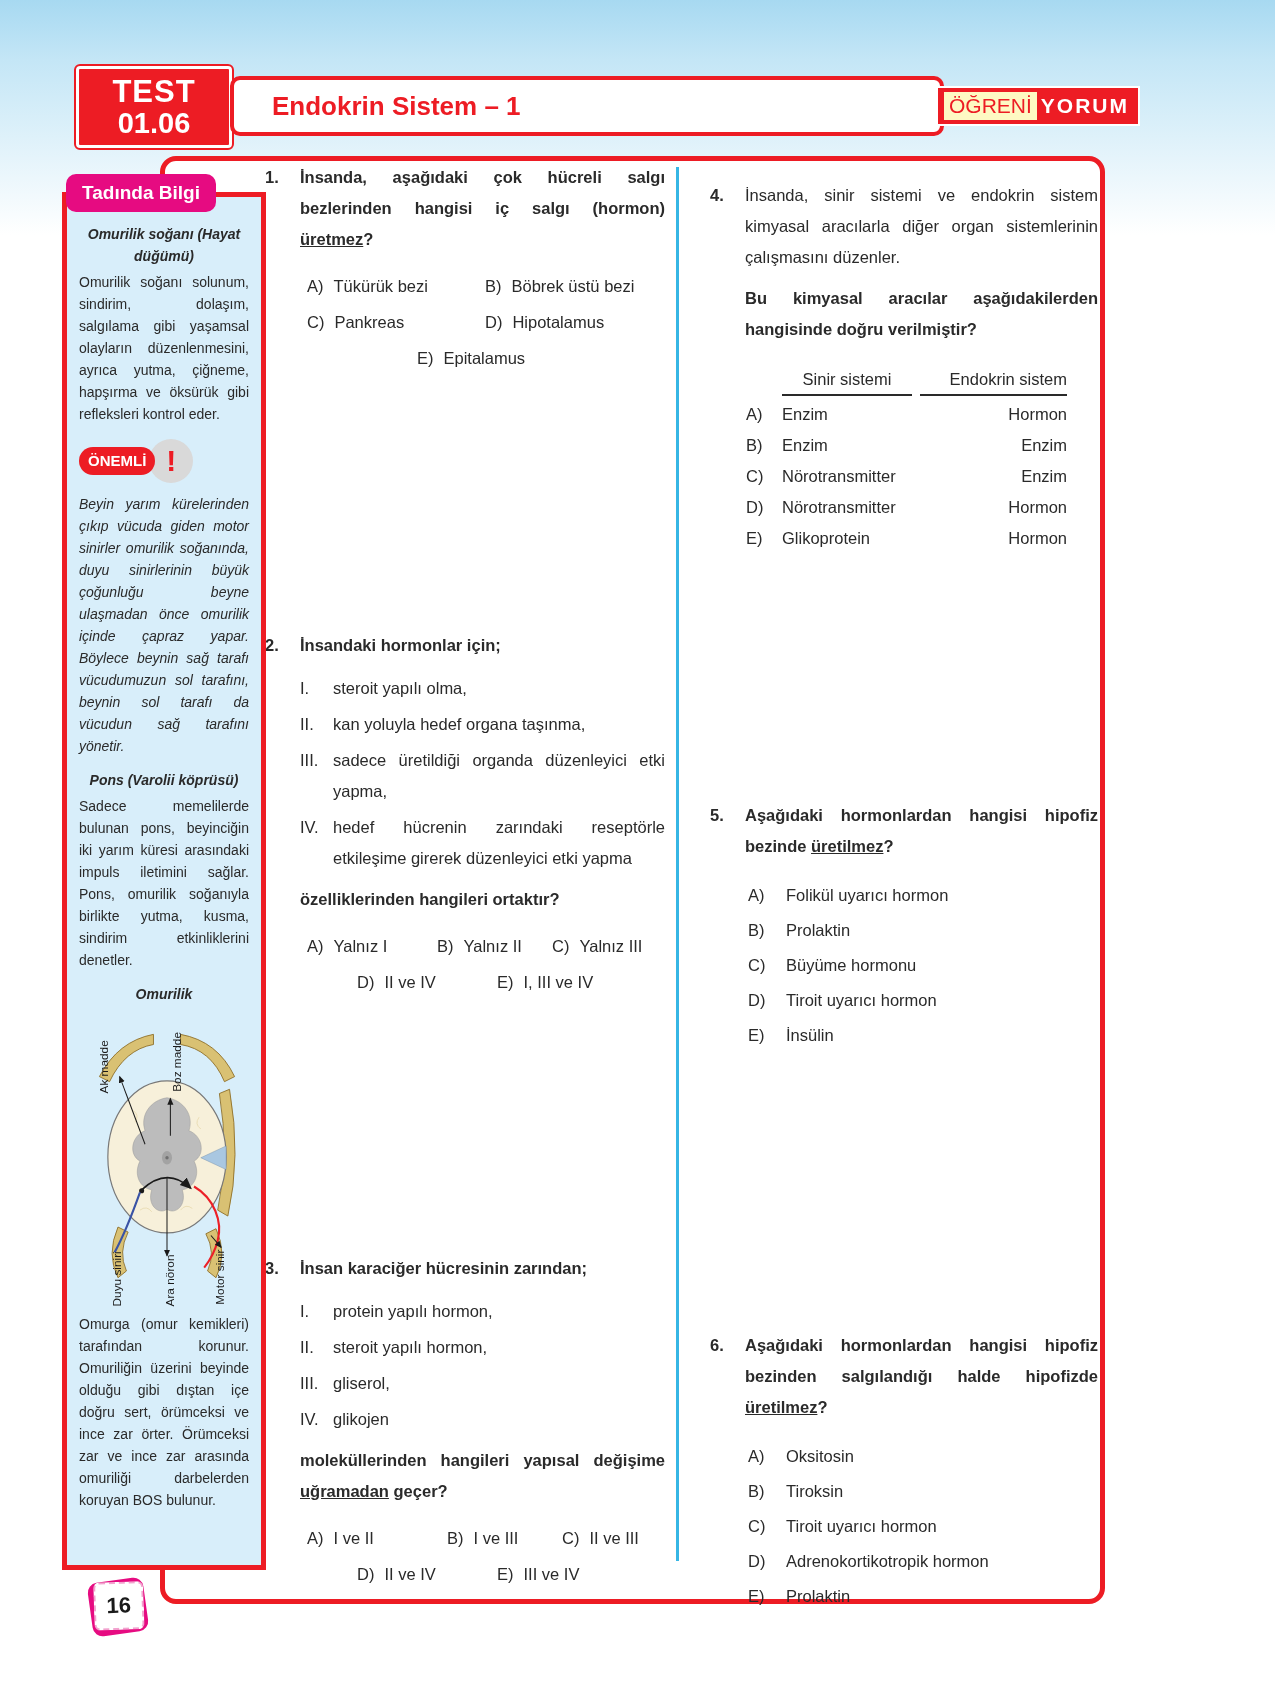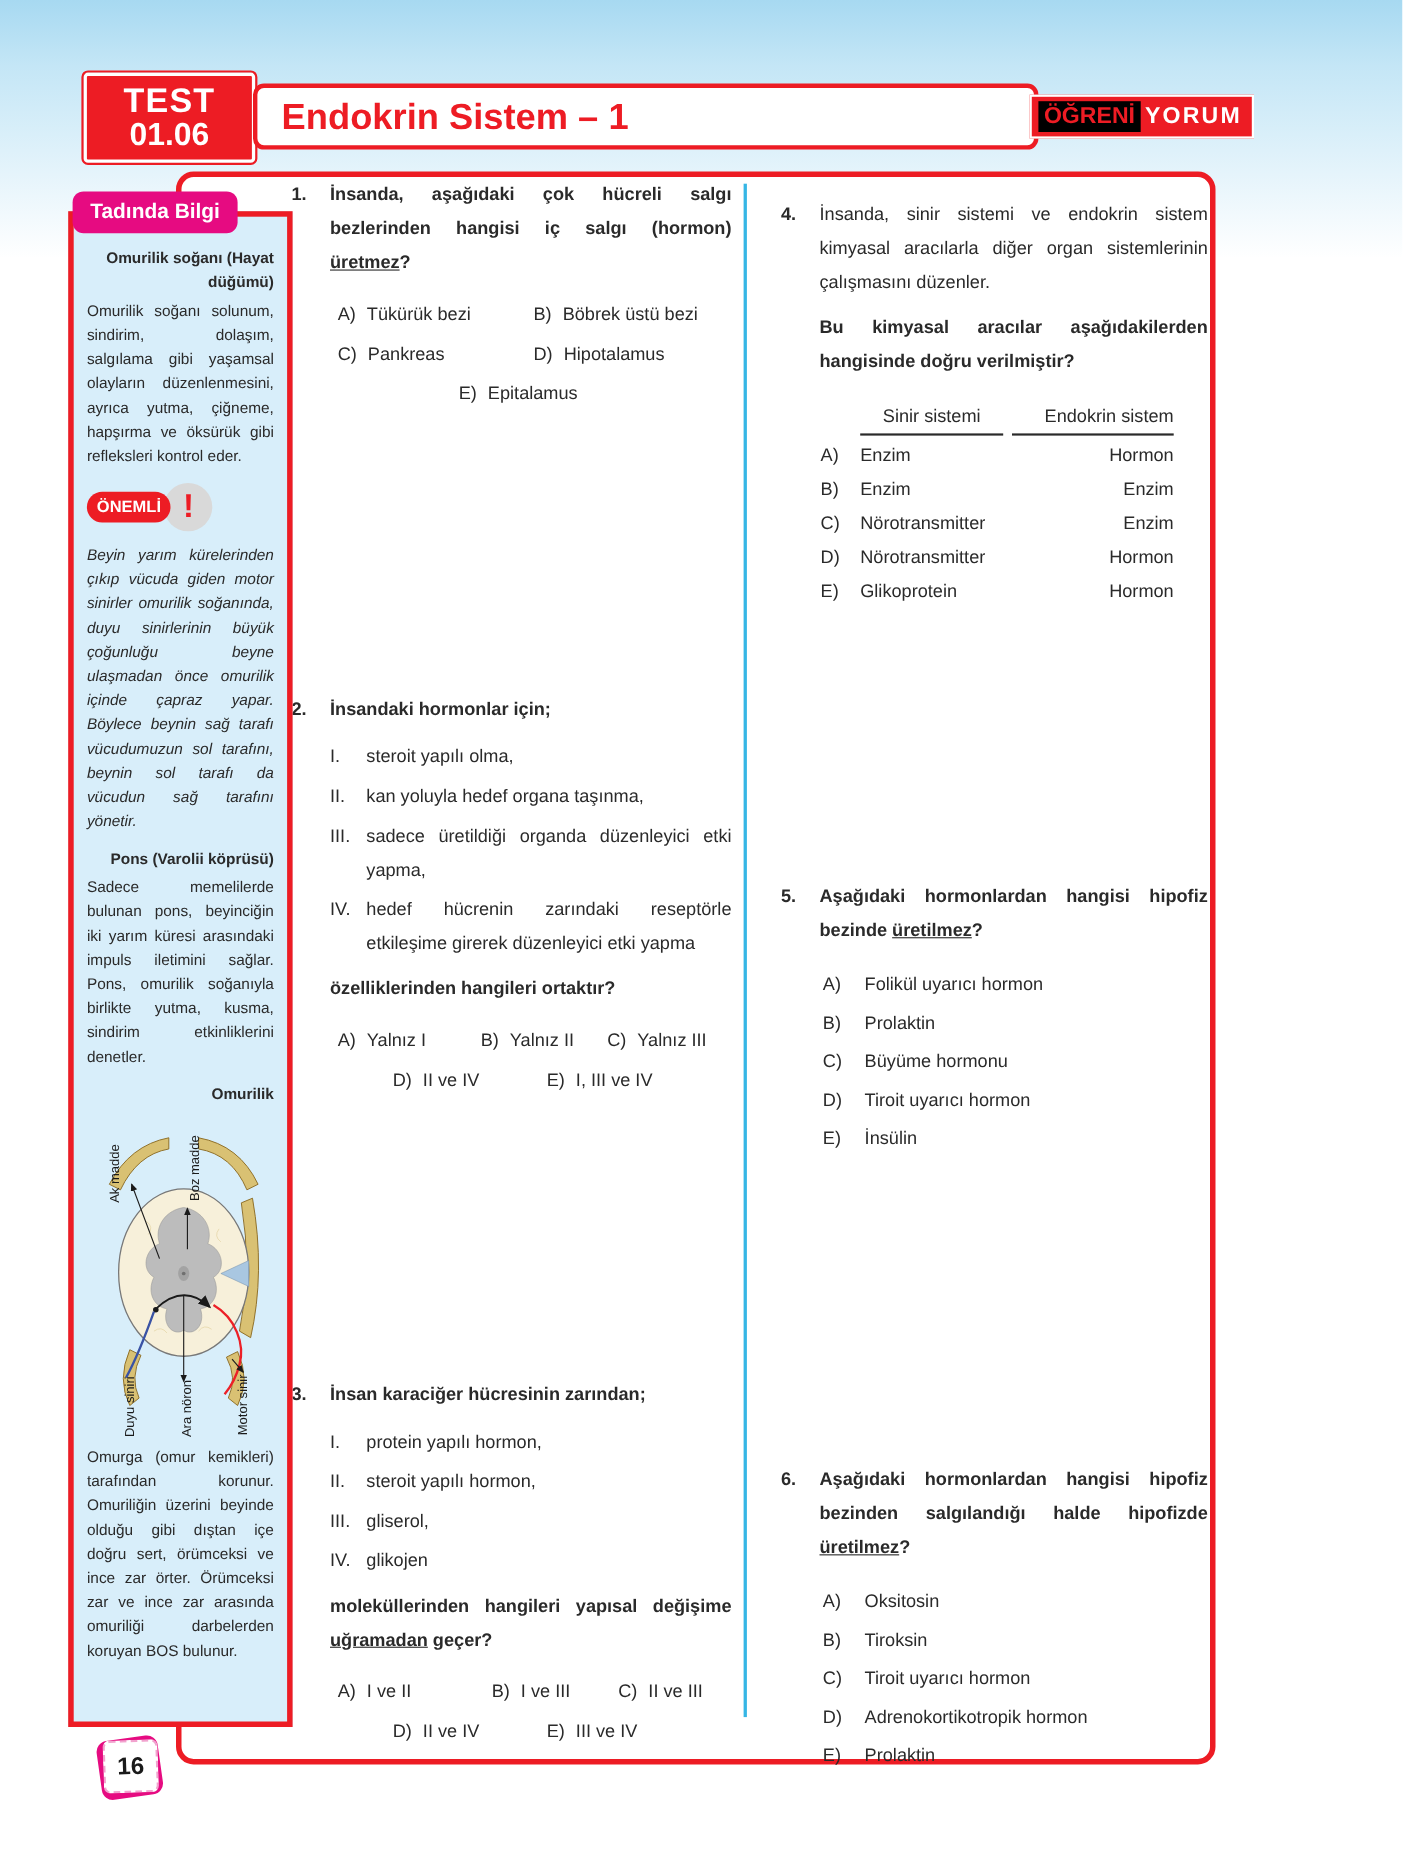--- a/index.html
+++ b/index.html
@@ -9,39 +9,39 @@
 
   
   .test-box{position:absolute;left:76px;top:66px;width:150px;height:76px;background:#ed1c24;
     border:3px solid #fff;outline:2px solid #ed1c24;border-radius:4px;display:flex;flex-direction:column;
     align-items:center;justify-content:center;color:#fff;font-weight:bold;line-height:1.05;}
   .test-box .l1{font-size:31px;letter-spacing:1px;}
   .test-box .l2{font-size:29px;}
   .title-bar{position:absolute;left:230px;top:76px;width:714px;height:60px;background:#fff;
     border:4px solid #ed1c24;border-radius:10px;display:flex;align-items:center;
     padding-left:22px;box-sizing:border-box;}
-  .title-bar span{color:#ed1c24;font-weight:bold;font-size:33px;}
+  .title-bar span{color:#ed1c24;font-weight:bold;font-size:26px;margin-left:16px;}
   .brand{position:absolute;left:936px;top:86px;height:40px;background:#ed1c24;border:2px solid #fff;
     display:flex;align-items:center;padding:0 9px 0 6px;box-sizing:border-box;z-index:3;}
-  .brand .b1{background:#000000;color:#ed1c24;font-weight:bold;font-size:21px;padding:2px 5px;}
+  .brand .b1{background:#fef9c3;color:#ed1c24;font-weight:normal;font-size:21px;padding:2px 5px;}
   .brand .b2{color:#fff;font-weight:bold;font-size:21px;letter-spacing:2px;padding-left:4px;}
 
   
   .main-box{position:absolute;left:160px;top:156px;width:945px;height:1448px;border:5px solid #ed1c24;
     border-radius:16px;background:#fff;box-sizing:border-box;}
   .divider{position:absolute;left:676px;top:167px;width:3px;height:1394px;background:#36b6e5;}
 
   
   .sidebar{position:absolute;left:62px;top:192px;width:204px;height:1378px;background:#d8eefa;
     border:5px solid #ed1c24;box-sizing:border-box;padding:16px 12px 8px;overflow:hidden;z-index:4;
     font-size:14px;line-height:22px;text-align:justify;}
   .badge{position:absolute;left:66px;top:174px;width:150px;height:38px;background:#e60b81;
     border-radius:10px;color:#fff;font-weight:bold;font-size:19px;display:flex;align-items:center;
     justify-content:center;z-index:5;}
-  .sb-title{font-weight:bold;margin:12px 0 4px;text-align:right;}
+  .sb-title{font-weight:bold;margin:12px 0 4px;text-align:center;font-style:italic;}
   .sb-title.first{margin-top:10px;}
   .sb-p{margin:0 0 6px;}
   .italic{font-style:italic;}
   .imp-row{display:flex;align-items:center;margin:14px 0 10px;height:44px;}
   .imp-label{background:#ed1c24;color:#fff;font-weight:bold;font-size:15px;padding:3px 9px;
     border-radius:14px;position:relative;z-index:1;}
   .imp-circle{width:44px;height:44px;border-radius:50%;background:#d9d9d9;display:flex;
     align-items:center;justify-content:center;margin-left:-6px;}
   .imp-excl{color:#ed1c24;font-weight:bold;font-size:30px;line-height:1;}
   .diagram{display:block;margin:2px auto 4px;}

